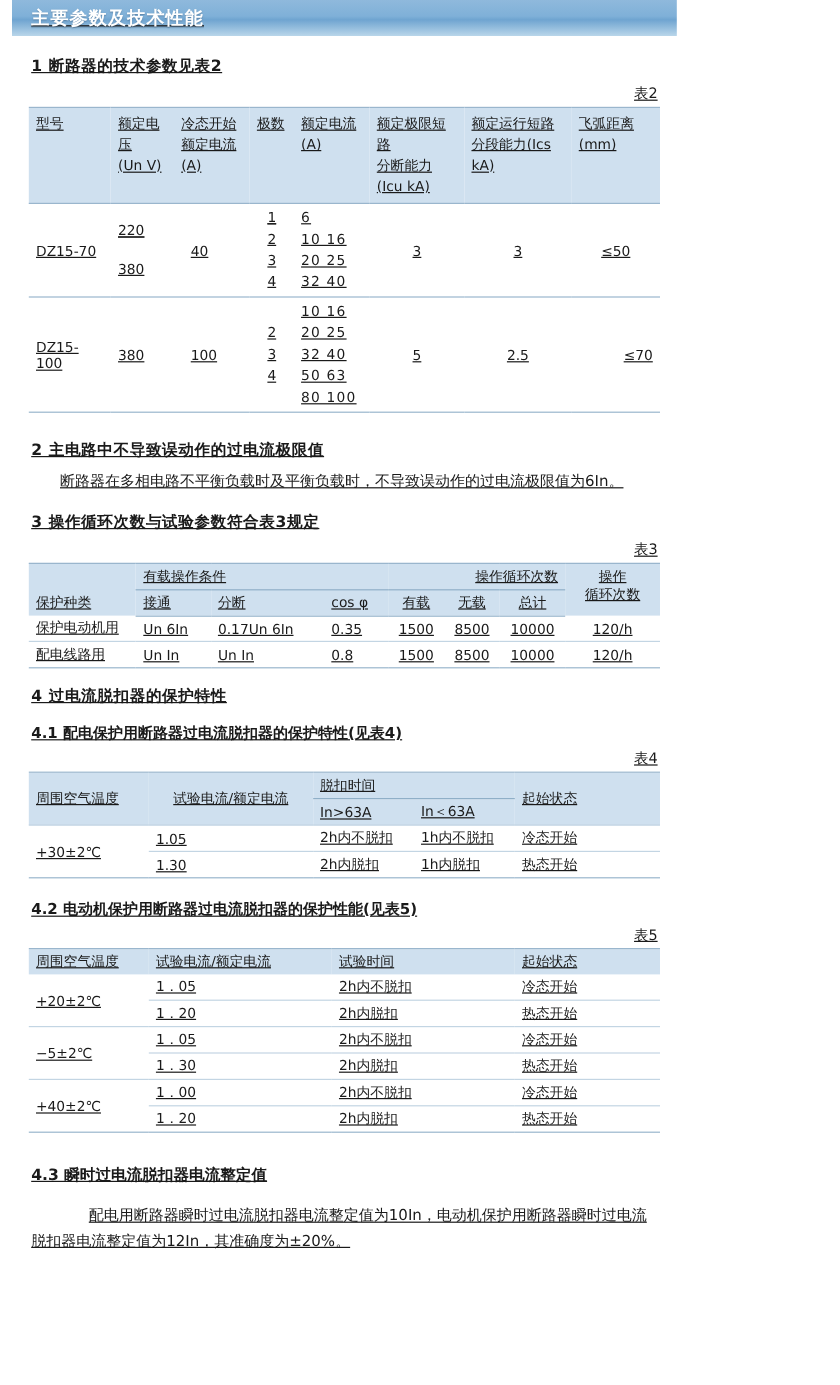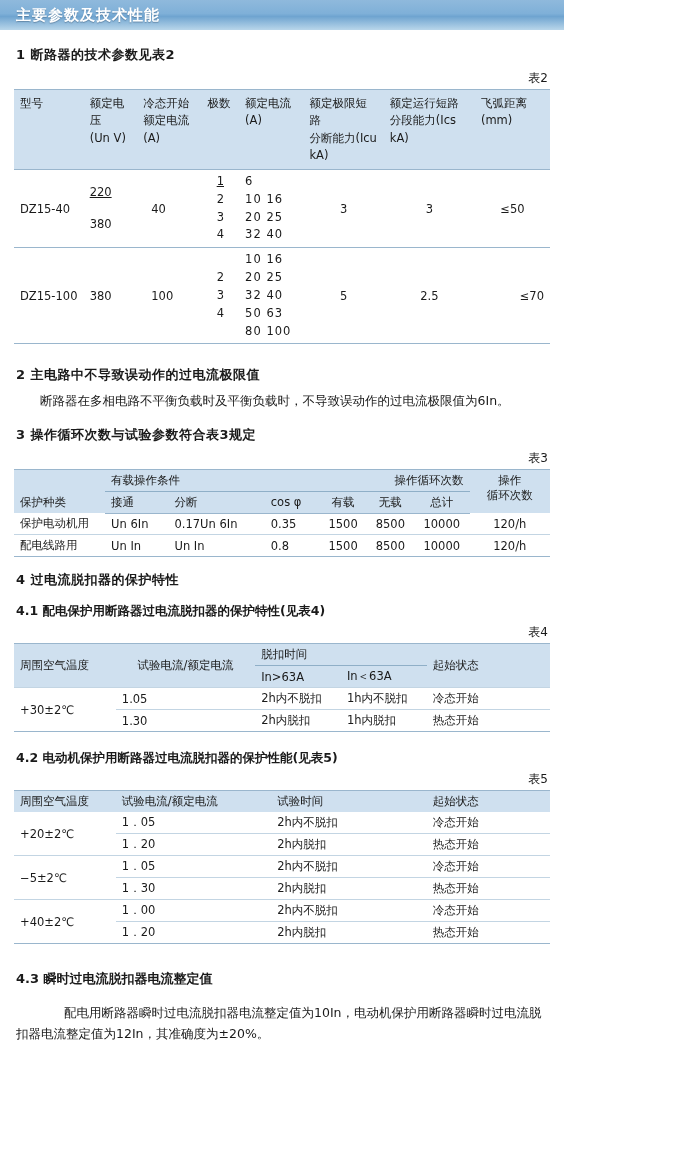--- a/index.html
+++ b/index.html
@@ -6,21 +6,21 @@
   html, body { margin:0; padding:0; }
   body {
     width:700px; height:1154px;
     background:#ffffff;
     font-family:"DejaVu Sans","Liberation Sans",sans-serif;
     color:#1a1a1a;
     font-size:12px;
     position:relative;
     overflow:hidden;
   }
-  .page { width:564px; padding:0 14px 0 14px; }
+  .page { width:564px; padding:0 14px 0 24px;text-decoration:underline; }
 
   
   .banner {
     height:30px;
     margin:0 -14px 0 -14px;
     background:linear-gradient(to bottom,#8fb9dc 0%,#7fb0d8 45%,#6fa4d0 55%,#b9d6ea 100%);
     display:flex; align-items:center;
     position:relative;
   }
   .banner-title {
@@ -161,21 +161,21 @@
         <div>额定运行短路</div>
         <div>分段能力(Ics kA)</div>
       </td>
       <td style="width:14%">
         <div>飞弧距离</div>
         <div>(mm)</div>
       </td>
     </tr>
 
     <tr>
-      <td style="height:78px">DZ15-40</td>
+      <td style="height:78px">DZ15-70</td>
       <td class="vstack">
         <div class="uline">220</div>
         <div style="margin-top:14px">380</div>
       </td>
       <td class="cell-c" style="text-align:left;padding-left:14px">40</td>
       <td class="vstack" style="text-align:center">
         <div class="pole-u">1</div>
         <div>2</div>
         <div>3</div>
         <div>4</div>

